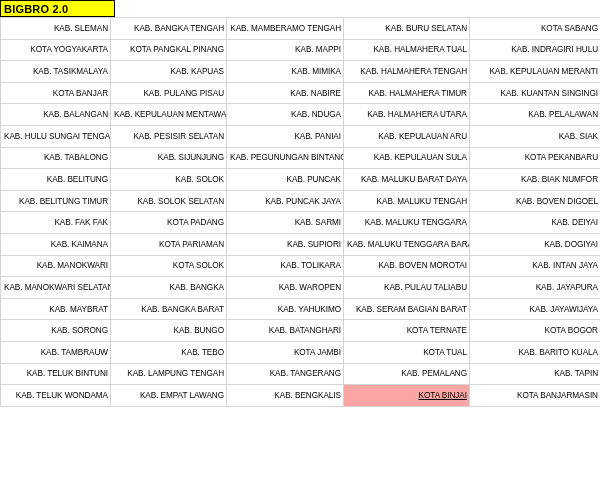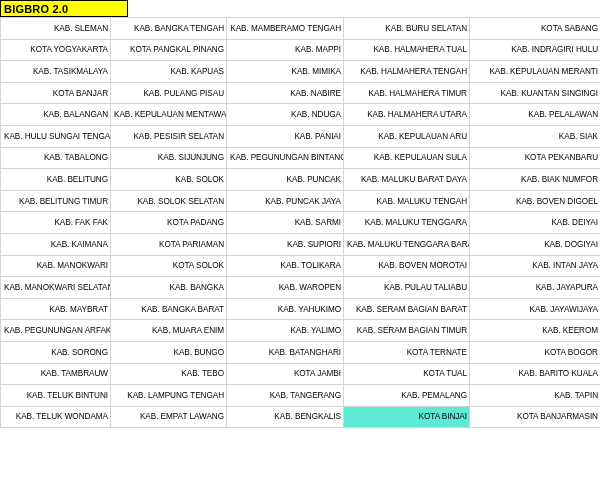--- a/index.html
+++ b/index.html
@@ -17,21 +17,21 @@
     width: 600px;
     height: 492px;
     position: relative;
   }
   .title-bar {
     height: 17px;
     display: flex;
     align-items: stretch;
   }
   .title-cell {
-    width: 128px;
+    width: 115px;
     background: #ffff00;
     border: 1px solid #000000;
     box-sizing: border-box;
     font-size: 11px;
     font-weight: bold;
     color: #000000;
     display: flex;
     align-items: center;
     padding-left: 3px;
     letter-spacing: 0.2px;
@@ -56,21 +56,22 @@
     white-space: nowrap;
     vertical-align: middle;
     letter-spacing: -0.05px;
   }
   col.c0 { width: 110px; }
   col.c1 { width: 116px; }
   col.c2 { width: 117px; }
   col.c3 { width: 126px; }
   col.c4 { width: 131px; }
   td.hl {
-    background: #5eead4;
+    background: #fca5a5;
+    text-decoration: underline;
   }
 </style>
 </head>
 <body>
 
 <div id="sheet">
 
   <div class="title-bar">
     <div class="title-cell">BIGBRO 2.0</div>
     <div class="title-rest"></div>
@@ -177,27 +178,20 @@
           <td>KAB. JAYAPURA</td>
         </tr>
         <tr>
           <td>KAB. MAYBRAT</td>
           <td>KAB. BANGKA BARAT</td>
           <td>KAB. YAHUKIMO</td>
           <td>KAB. SERAM BAGIAN BARAT</td>
           <td>KAB. JAYAWIJAYA</td>
         </tr>
         <tr>
-          <td>KAB. PEGUNUNGAN ARFAK</td>
-          <td>KAB. MUARA ENIM</td>
-          <td>KAB. YALIMO</td>
-          <td>KAB. SERAM BAGIAN TIMUR</td>
-          <td>KAB. KEEROM</td>
-        </tr>
-        <tr>
           <td>KAB. SORONG</td>
           <td>KAB. BUNGO</td>
           <td>KAB. BATANGHARI</td>
           <td>KOTA TERNATE</td>
           <td>KOTA BOGOR</td>
         </tr>
         <tr>
           <td>KAB. TAMBRAUW</td>
           <td>KAB. TEBO</td>
           <td>KOTA JAMBI</td>

